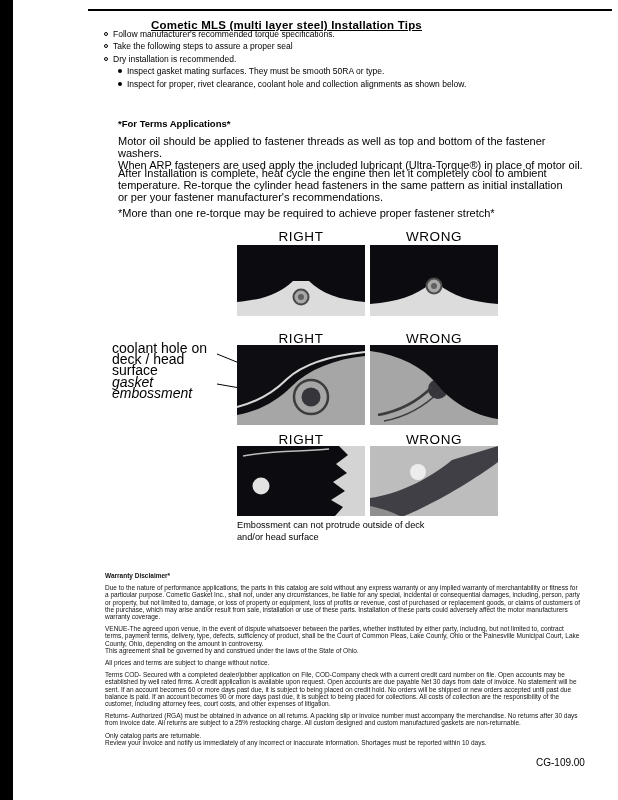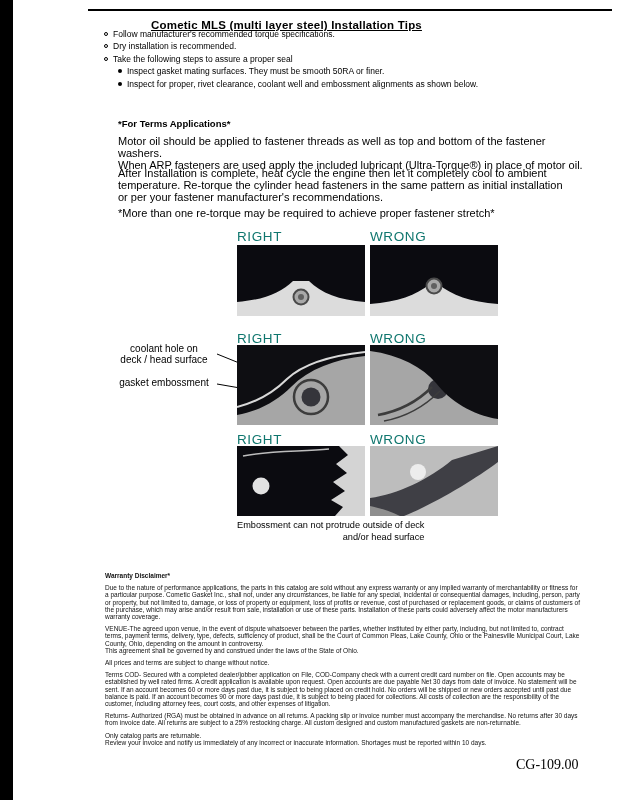--- a/index.html
+++ b/index.html
@@ -19,71 +19,71 @@
   .dot { flex:0 0 auto; width:4px; height:4px; border-radius:50%; margin-top:4px; }
   .dot.hollow { border:1px solid #000; background:#fff; }
   .dot.filled { background:#000; }
 
   .diesel-heading { position:absolute; left:118px; top:118px; font-size:9.5px; font-weight:bold; }
   .para { position:absolute; left:118px; width:470px; font-size:11px; line-height:12px; white-space:pre-line; }
   .para.p1 { top:135px; }
   .para.p2 { top:167px; }
   .para.note { top:207px; }
 
-  .dg-label { position:absolute; width:128px; text-align:left; font-size:13.5px; color:#0f766e; letter-spacing:0.6px; }
+  .dg-label { position:absolute; width:128px; text-align:center; font-size:13.5px; color:#000000; letter-spacing:0.6px; }
   .lbl-l { left:237px; } .lbl-r { left:370px; }
   .r1 { top:229px; } .r2 { top:331px; } .r3 { top:432px; }
   .dg-img { position:absolute; width:128px; display:block; }
   .img-l { left:237px; } .img-r { left:370px; }
   .imgs-r1 { top:245px; } .imgs-r2 { top:345px; } .imgs-r3 { top:446px; }
   .cap { position:absolute; left:237px; font-size:9.2px; line-height:12px; white-space:pre-line; }
-  .cap-r1 { top:321px; } .cap-r2 { top:431px; } .cap-r3 { top:519px;text-align:right; }
+  .cap-r1 { top:321px; } .cap-r2 { top:431px; } .cap-r3 { top:519px; }
 
-  .annot { position:absolute; left:112px; width:104px; text-align:center; font-size:10px;
+  .annot { position:absolute; left:112px; width:104px; text-align:left; font-size:14px;
            line-height:11px; white-space:pre-line; }
-  .annot-1 { top:343px; } .annot-2 { top:377px; }
+  .annot-1 { top:343px; } .annot-2 { top:377px;font-style:italic; }
   .pointer-lines { position:absolute; left:216px; top:348px; }
 
   .legal { position:absolute; left:105px; top:572px; width:477px; font-size:6.5px; line-height:7.2px; color:#111; }
   .legal-h { font-weight:bold; margin-bottom:5px; }
   .legal-p { margin-bottom:5px; }
   .legal-p.tight { margin-bottom:0; }
 
-  .doc-code { position:absolute; left:516px; top:757px; font-family:Liberation Serif, serif; font-size:14px; }
+  .doc-code { position:absolute; left:536px; top:757px; font-family:Liberation Sans, sans-serif; font-size:10px; }
 </style>
 </head>
 <body>
 
 <div class="page">
 
   <div class="left-bar"></div>
   <div class="top-rule"></div>
 
   <h1 class="title">Cometic MLS (multi layer steel) Installation Tips</h1>
 
   <div class="bullets">
     <div class="b-row">
       <span class="dot hollow"></span>
       <span>Follow manufacturer's recommended torque specifications.</span>
     </div>
     <div class="b-row">
       <span class="dot hollow"></span>
-      <span>Dry installation is recommended.</span>
+      <span>Take the following steps to assure a proper seal</span>
     </div>
     <div class="b-row">
       <span class="dot hollow"></span>
-      <span>Take the following steps to assure a proper seal</span>
+      <span>Dry installation is recommended.</span>
     </div>
     <div class="b-row indent">
       <span class="dot filled"></span>
-      <span>Inspect gasket mating surfaces.  They must be smooth 50RA or finer.</span>
+      <span>Inspect gasket mating surfaces.  They must be smooth 50RA or type.</span>
     </div>
     <div class="b-row indent">
       <span class="dot filled"></span>
-      <span>Inspect for proper, rivet clearance, coolant well and embossment alignments as shown below.</span>
+      <span>Inspect for proper, rivet clearance, coolant hole and collection alignments as shown below.</span>
     </div>
   </div>
 
   <h2 class="diesel-heading">*For Terms Applications*</h2>
   <p class="para p1">Motor oil should be applied to fastener threads as well as top and bottom of the fastener washers.
 When ARP fasteners are used apply the included lubricant (Ultra-Torque®) in place of motor oil.</p>
   <p class="para note">*More than one re-torque may be required to achieve proper fastener stretch*</p>
   <p class="para p2">After Installation is complete, heat cycle the engine then let it completely cool to ambient
 temperature. Re-torque the cylinder head fasteners in the same pattern as initial installation
 or per your fastener manufacturer's recommendations.</p>

